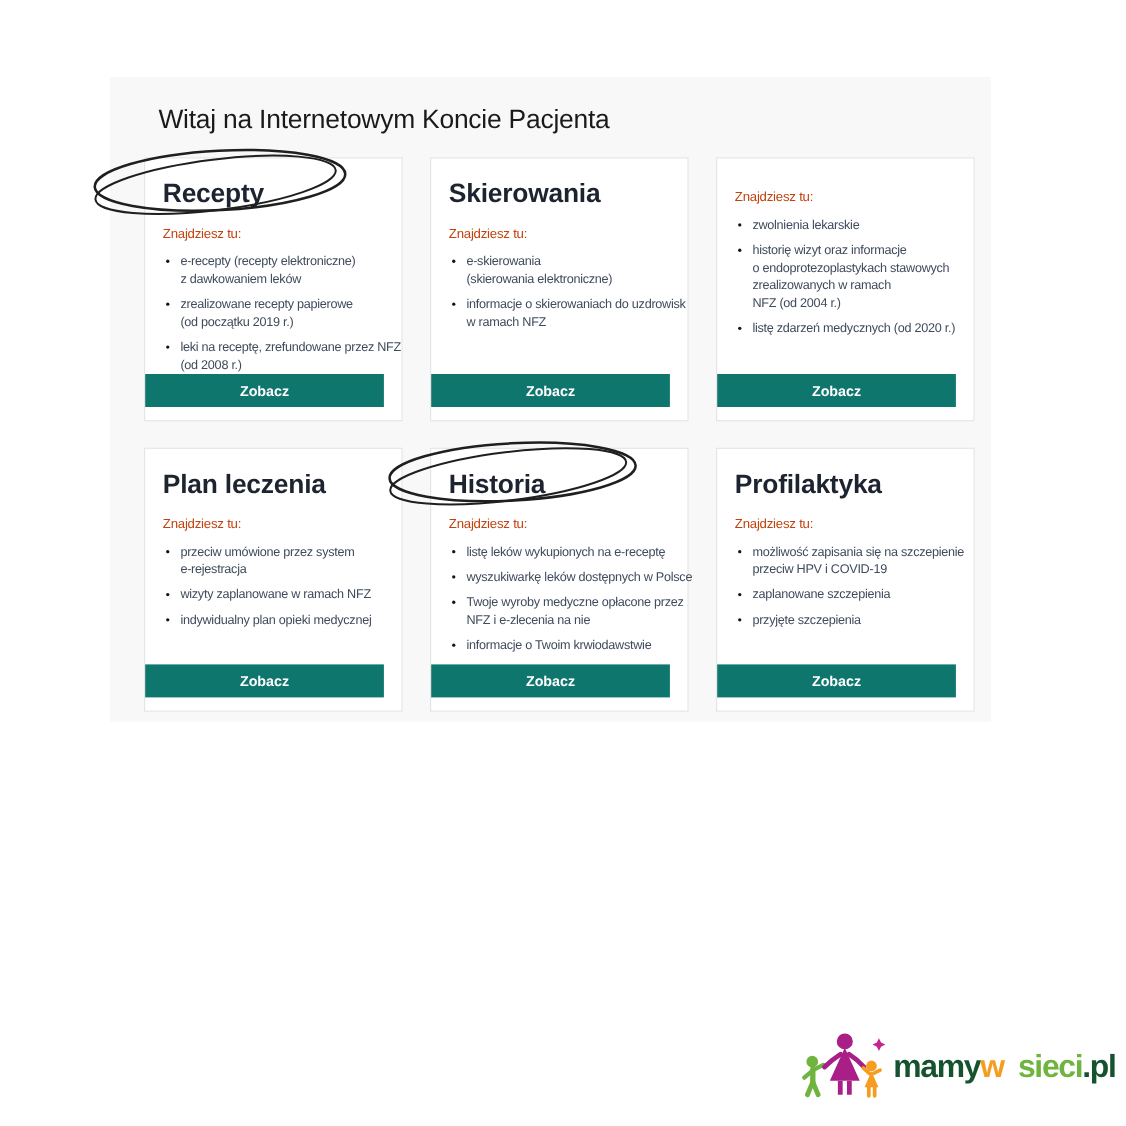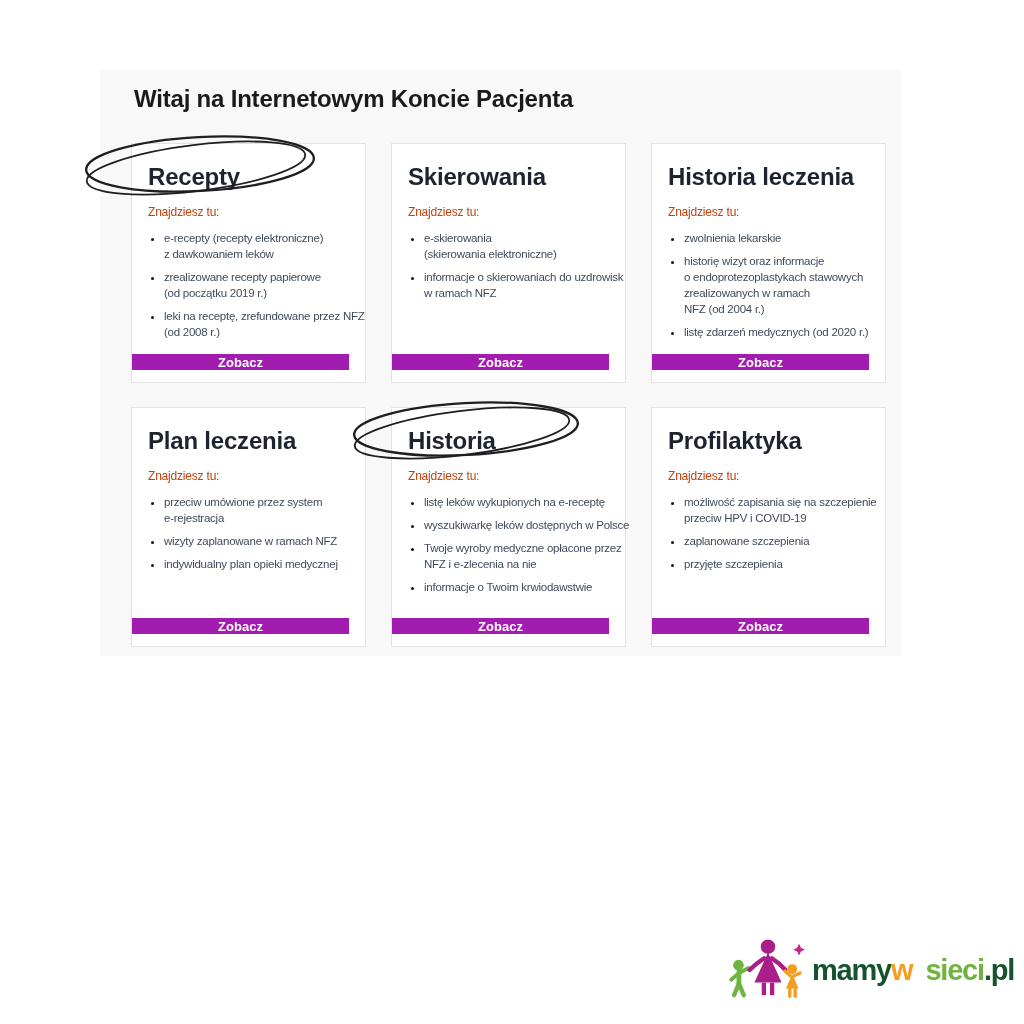--- a/index.html
+++ b/index.html
@@ -10,22 +10,22 @@
     position:relative;
     overflow:hidden;
     -webkit-font-smoothing:antialiased;
   }
   .panel {
     position:absolute; left:100px; top:70px;
     width:801px; height:586px;
     background:#f8f8f8;
   }
   .page-title {
-    position:absolute; left:30px; top:11px; margin:4px;
-    font-size:24px; font-weight:700; color:#1a1a1a;
+    position:absolute; left:30px; top:11px; margin:14px;
+    font-size:24px; font-weight:400; color:#1a1a1a;
     letter-spacing:-0.2px;
   }
   .grid {
     position:absolute; left:31px; top:73px;
     display:grid;
     grid-template-columns:repeat(3,235px);
     grid-auto-rows:240px;
     column-gap:25px; row-gap:24px;
   }
   .card {
@@ -53,22 +53,22 @@
   .card-list li {
     font-size:11.5px; color:#3f4b5c;
     line-height:1.4;
     margin-bottom:7px;
     letter-spacing:-0.25px;
     white-space:pre;
   }
   .card-list li::marker { color:#141414; }
   .card-button {
     position:absolute; left:0; right:16px; bottom:12px;
-    height:16px;
-    background:#a21caf;
+    height:30px;
+    background:#0f766e;
     border:none;
     color:#ffffff;
     font-family:inherit;
     font-size:13px; font-weight:700;
     cursor:pointer;
   }
   .annotation-svg {
     position:absolute;
     pointer-events:none;
     overflow:visible;
@@ -117,21 +117,20 @@
       <ul class="card-list">
         <li>e-skierowania
 (skierowania elektroniczne)</li>
         <li>informacje o skierowaniach do uzdrowisk
 w ramach NFZ</li>
       </ul>
       <button class="card-button">Zobacz</button>
     </section>
 
     <section class="card">
-      <h2 class="card-title">Historia leczenia</h2>
       <p class="card-intro">Znajdziesz tu:</p>
       <ul class="card-list">
         <li>zwolnienia lekarskie</li>
         <li>historię wizyt oraz informacje
 o endoprotezoplastykach stawowych
 zrealizowanych w ramach
 NFZ (od 2004 r.)</li>
         <li>listę zdarzeń medycznych (od 2020 r.)</li>
       </ul>
       <button class="card-button">Zobacz</button>

